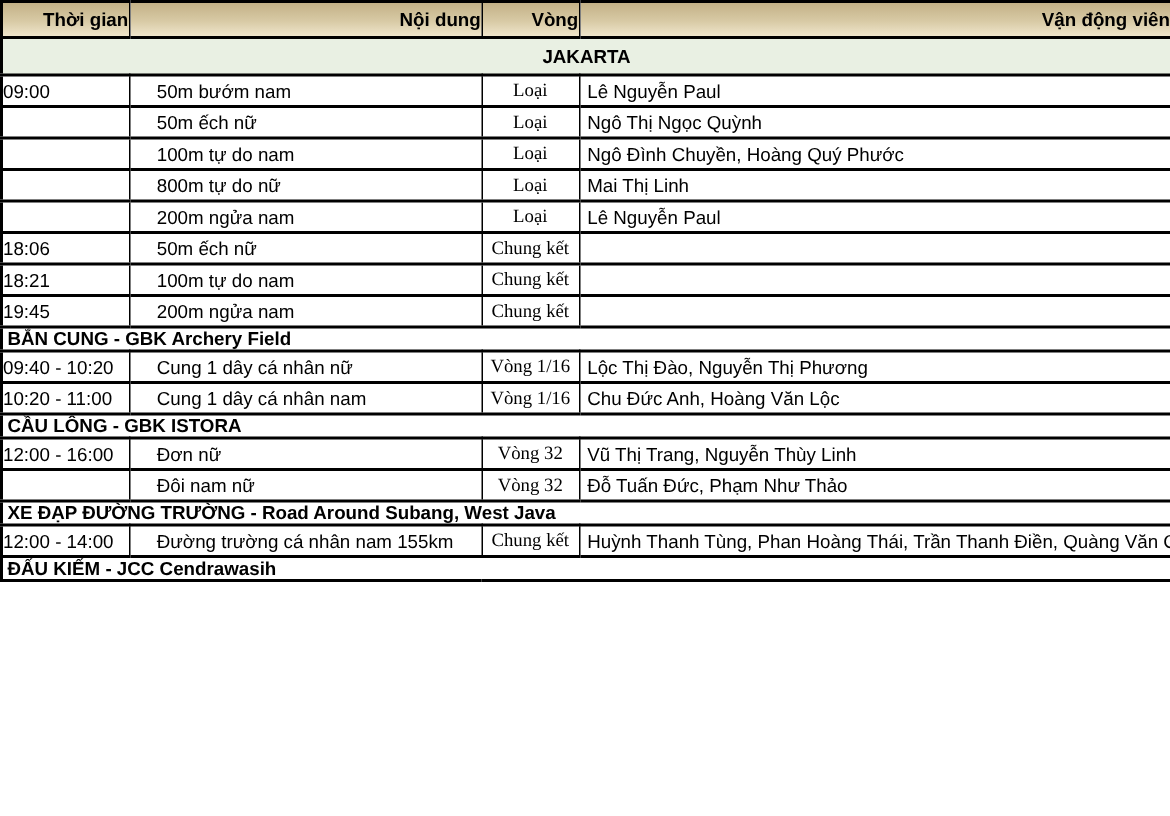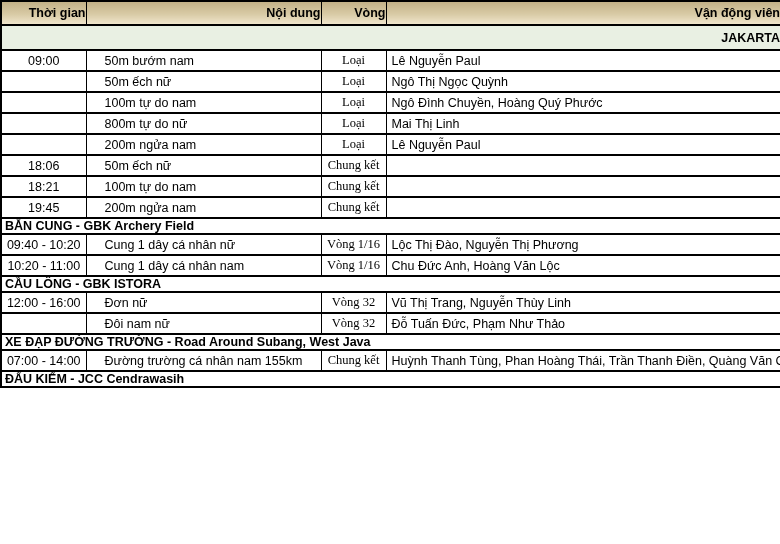--- a/index.html
+++ b/index.html
@@ -35,32 +35,32 @@
     background: linear-gradient(180deg,
       var(--header-top, #c3b187) 0%,
       var(--header-mid, #d8caa5) 55%,
       var(--header-bottom, #efe5cb) 100%);
   }
   tr.city-row td {
     height: 25px;
     background: var(--city-bg, #e9f0e3);
     font-weight: 700;
     padding-left: 0;
-    text-align: right;
+    text-align: center;
   }
   tr.section-row td {
     height: 15px;
     background: #ffffff;
     font-weight: 700;
     padding-left: 3px;
     text-align: left;
   }
   tr.section-row.tall td { height: 25px; }
   tr.data-row td { height: 21px; background: #ffffff; }
-  td.time     { text-align: center; }
+  td.time     { }
   td.event    { text-align: left; padding-left: 18px; }
   td.round    { text-align: center; font-family: Liberation Serif, serif; }
   td.athletes { text-align: left; padding-left: 5px; }
 </style>
 </head>
 <body>
 
 <table class="schedule">
   <colgroup>
     <col style="width:85px">
@@ -155,21 +155,21 @@
       <tr class="data-row">
         <td class="time"></td>
         <td class="event">Đôi nam nữ</td>
         <td class="round">Vòng 32</td>
         <td class="athletes">Đỗ Tuấn Đức, Phạm Như Thảo</td>
       </tr>
       <tr class="section-row">
         <td colspan="4">XE ĐẠP ĐƯỜNG TRƯỜNG - Road Around Subang, West Java</td>
       </tr>
       <tr class="data-row">
-        <td class="time">07:00 - 14:00</td>
+        <td class="time">12:00 - 14:00</td>
         <td class="event">Đường trường cá nhân nam 155km</td>
         <td class="round">Chung kết</td>
         <td class="athletes">Huỳnh Thanh Tùng, Phan Hoàng Thái, Trần Thanh Điền, Quàng Văn Cường</td>
       </tr>
       <tr class="section-row">
         <td colspan="4">ĐẤU KIẾM - JCC Cendrawasih</td>
       </tr>
     </tbody>
 </table>
 

